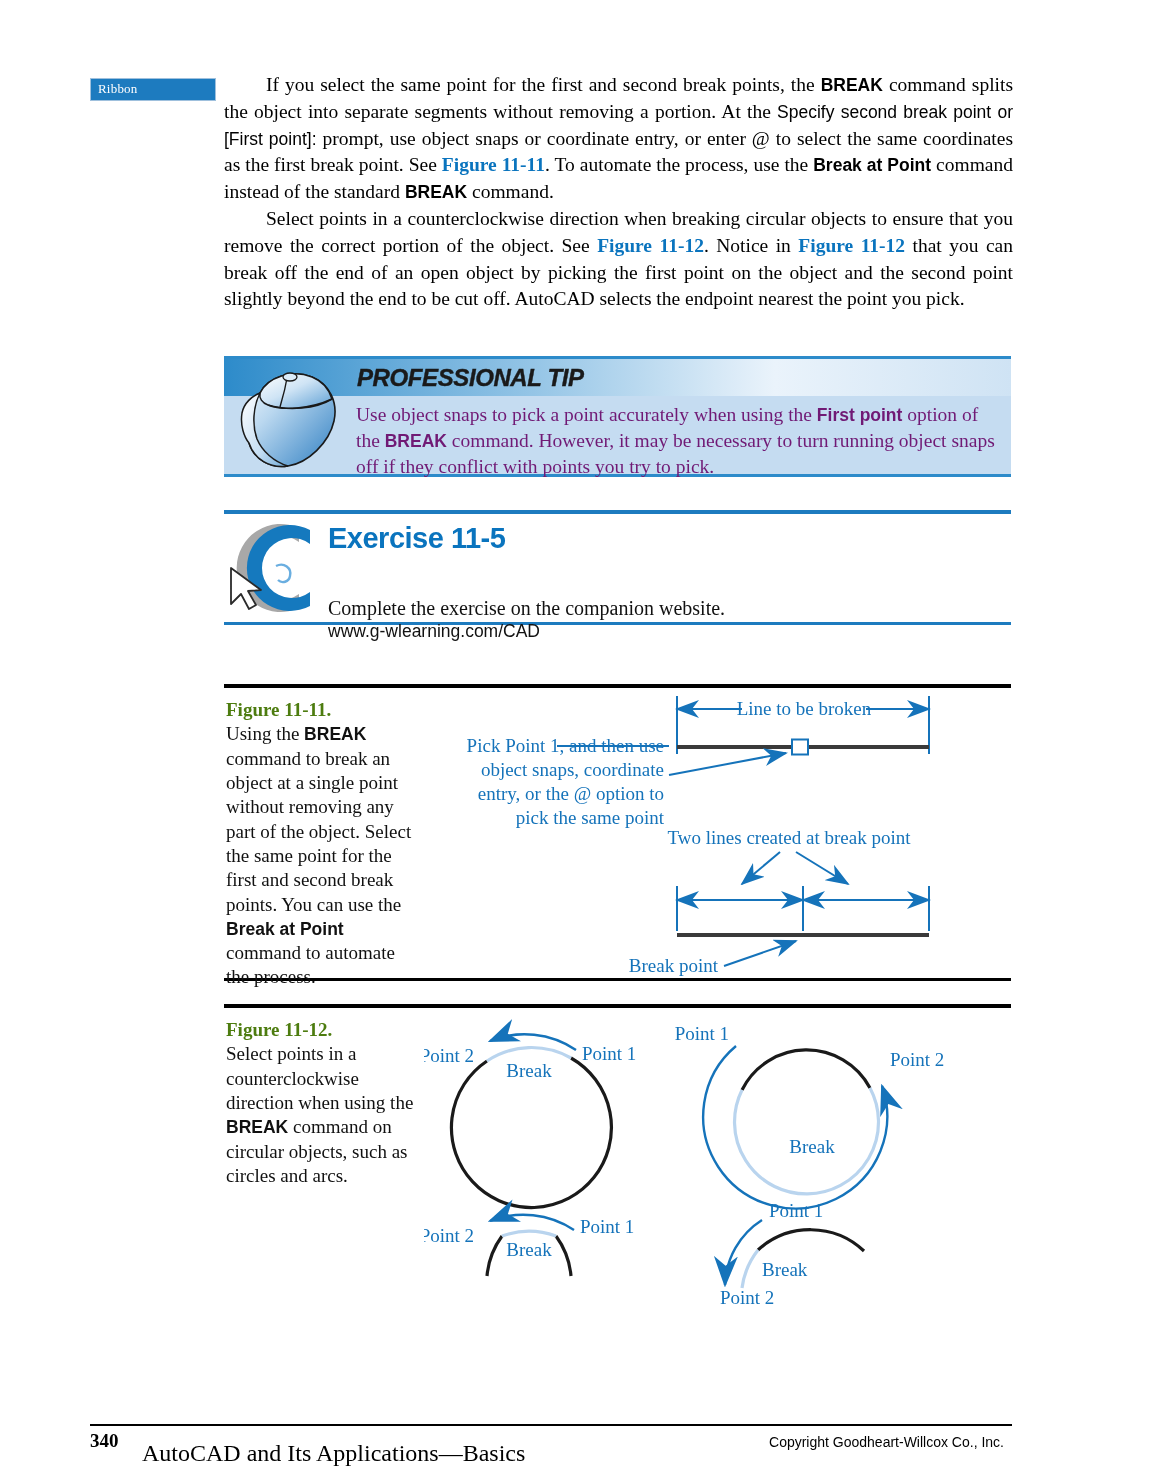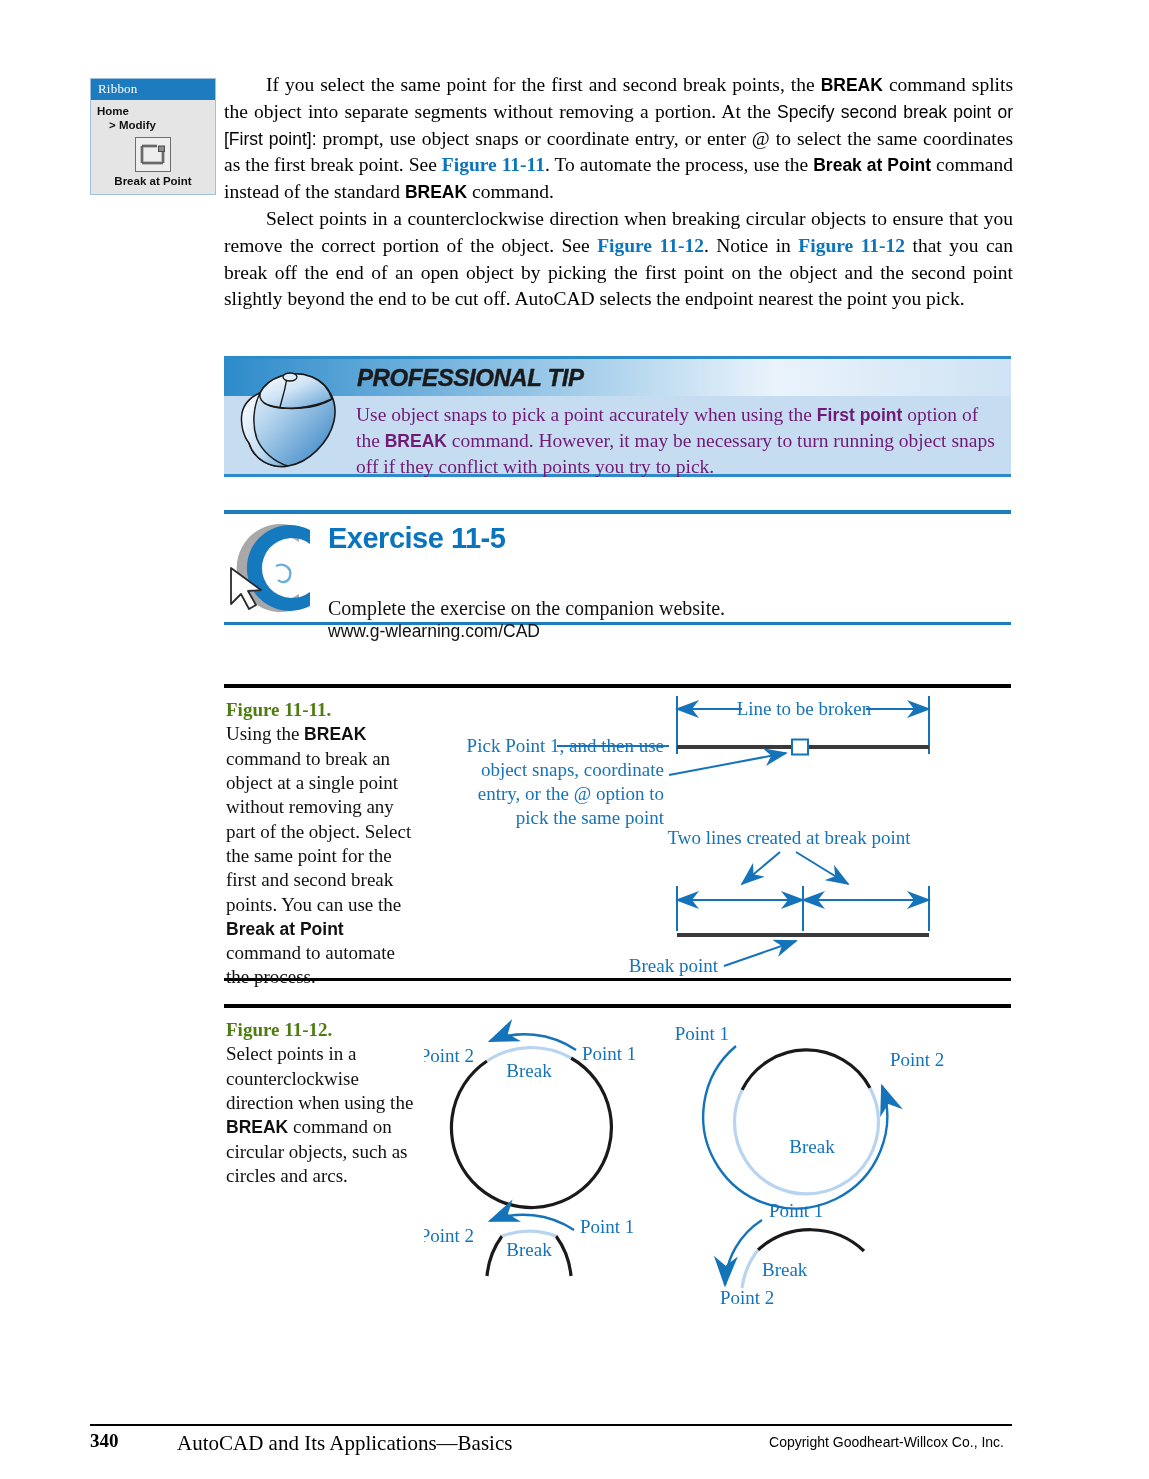--- a/index.html
+++ b/index.html
@@ -15,21 +15,21 @@
     color: #000000;
     overflow: hidden;
   }
   .page { position: absolute; inset: 0; }
 
   
   #ribbon-box {
     position: absolute;
     left: 90px; top: 78px;
     width: 124px;
-    background: #e5e5e5;
+    background: #f97316;
     border: 1px solid #9fc0dd;
   }
   #ribbon-header {
     background: #1d7bbf;
     color: #ffffff;
     font-family: "Liberation Serif", serif;
     font-size: 13px;
     padding: 2px 0 3px 7px;
     letter-spacing: .2px;
   }
@@ -141,52 +141,35 @@
   #footer { position: absolute; left: 90px; top: 1424px; width: 922px; }
   #footer-rule { height: 2px; background: #000; }
   #footer-row {
     position: relative; margin-top: 4px; height: 22px;
     font-size: 18px;
   }
   #footer-pageno {
     position: absolute; left: 0; top: 0;
     font-family: "Liberation Serif", serif; font-weight: bold; font-size: 19px;
   }
-  #footer-booktitle { position: absolute; left: 52px; top: 1px; font-size: 21px; margin-left: 35px; }
+  #footer-booktitle { position: absolute; left: 52px; top: 10px; font-size: 24px; }
   #footer-copyright {
     position: absolute; right: 8px; top: 4px;
     font-family: "Liberation Sans", sans-serif; font-size: 14px;
   }
   svg { display: block; }
   .fig-txt { font-family: "Liberation Serif", serif; fill: #1573ba; }
 </style>
 </head>
 <body>
 
 <div class="page">
 
   <div id="ribbon-box">
     <div id="ribbon-header">Ribbon</div>
-    <div id="ribbon-body">
-      <div class="ribbon-path">
-        <span>Home</span>
-        <span class="lvl2">&gt; Modify</span>
-      </div>
-      <div id="ribbon-icon-wrap">
-        <div id="ribbon-icon">
-          <svg width="34" height="33" viewBox="0 0 34 33" aria-hidden="true">
-            <rect x="0" y="0" width="34" height="33" fill="#eeeeee"></rect>
-            <path d="M6 8 H21 M6 8 V25 M6 25 H27 M27 25 V14" fill="none" stroke="#8d8d8d" stroke-width="3"></path>
-            <path d="M6 8 H21 M6 8 V25 M6 25 H27 M27 25 V14" fill="none" stroke="#5c5c5c" stroke-width="1.4"></path>
-            <rect x="22.5" y="8" width="6" height="5.5" fill="#8d8d8d" stroke="#4a4a4a" stroke-width="1"></rect>
-          </svg>
-        </div>
-      </div>
-      <div id="ribbon-cmd">Break at Point</div>
-    </div>
   </div>
 
   <div class="body-col" style="top:72px;">
     <p>
       <span>If you select the same point for the first and second break points, the </span><span class="cmd">BREAK</span><span> command splits the object into separate segments without removing a portion. At the </span><span class="sans">Specify second break point or [First point]:</span><span> prompt, use object snaps or coordinate entry, or enter @ to select the same coordinates as the first break point. See </span><span class="figref">Figure 11-11</span><span>. To automate the process, use the </span><span class="cmd">Break at Point</span><span> command instead of the standard </span><span class="cmd">BREAK</span><span> command.</span>
     </p>
   </div>
 
   <div class="body-col" style="top:206px;">
     <p>

